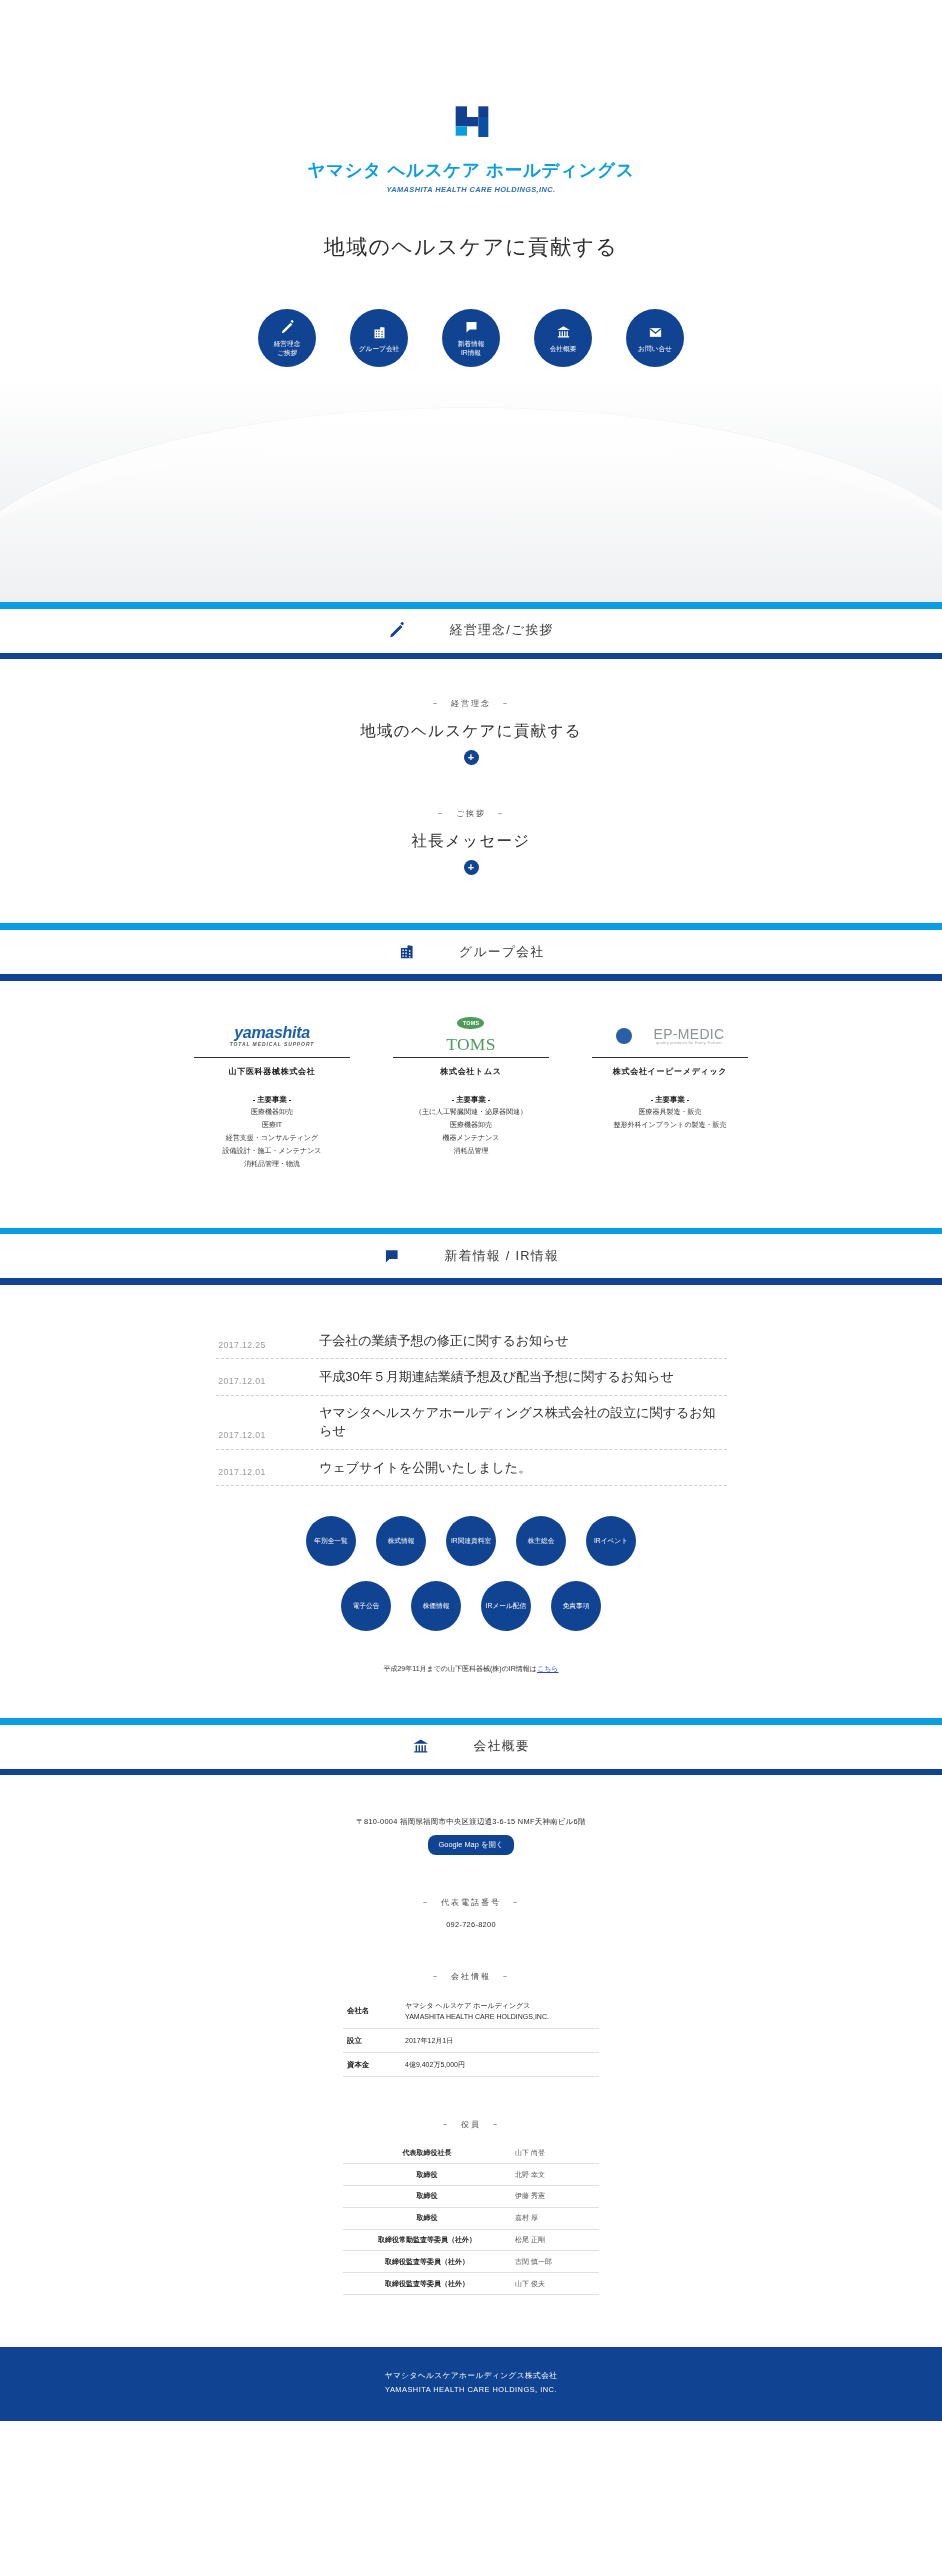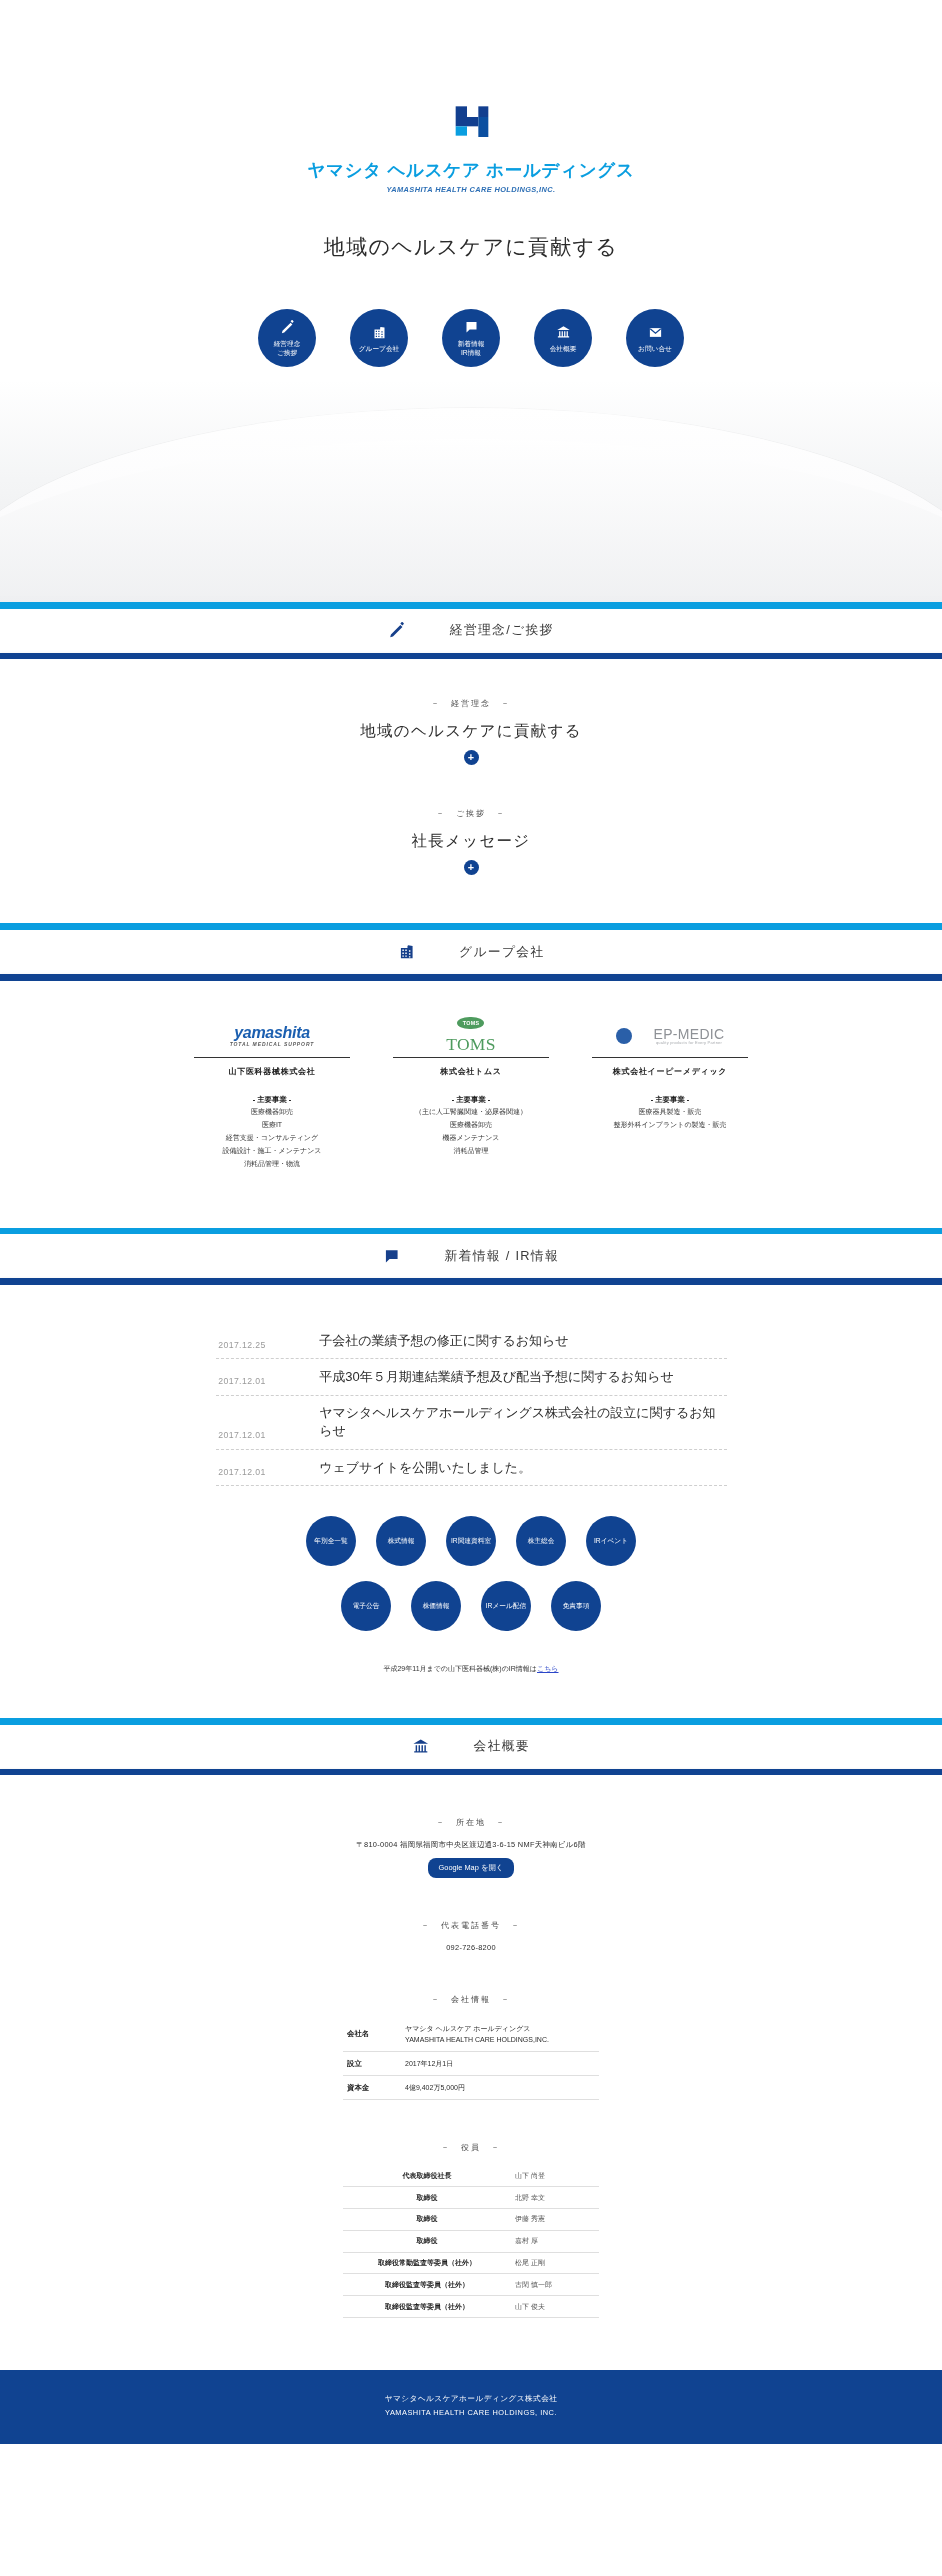--- a/index.html
+++ b/index.html
@@ -534,21 +534,20 @@
           <path d="M12 2L2 8h20L12 2zM5 10v8H3v2h18v-2h-2v-8h-2v8h-2v-8h-2v8h-2v-8H9v8H7v-8H5z"></path>
         </svg>
     </span>
     <span class="sh-title">会社概要</span>
   </header>
   <div class="band-bottom"></div>
 
   <section class="section-body">
 
     <div class="ov-block">
-      <div class="sub-head">－　所在地　－</div>
       <div class="ov-text">〒810-0004 福岡県福岡市中央区渡辺通3-6-15 NMF天神南ビル6階</div>
       <button class="map-btn">Google Map を開く</button>
     </div>
 
     <div class="ov-block">
       <div class="sub-head">－　代表電話番号　－</div>
       <div class="ov-phone">092-726-8200</div>
     </div>
 
     <div class="ov-block">

